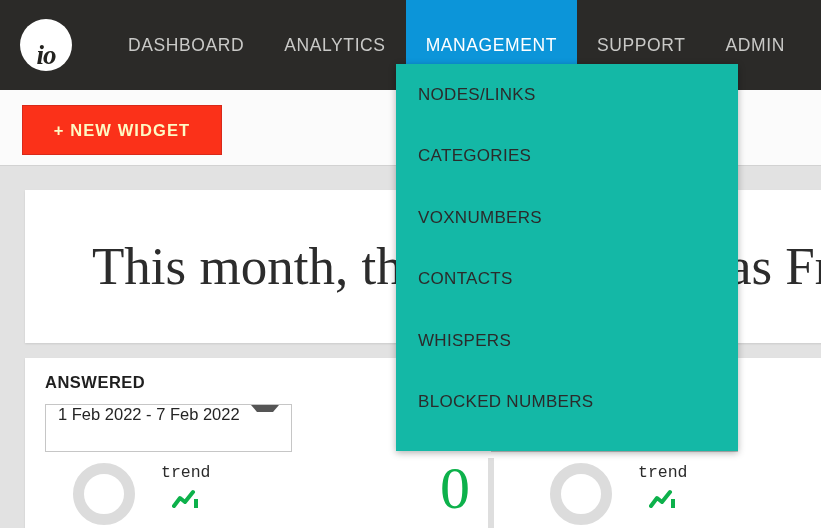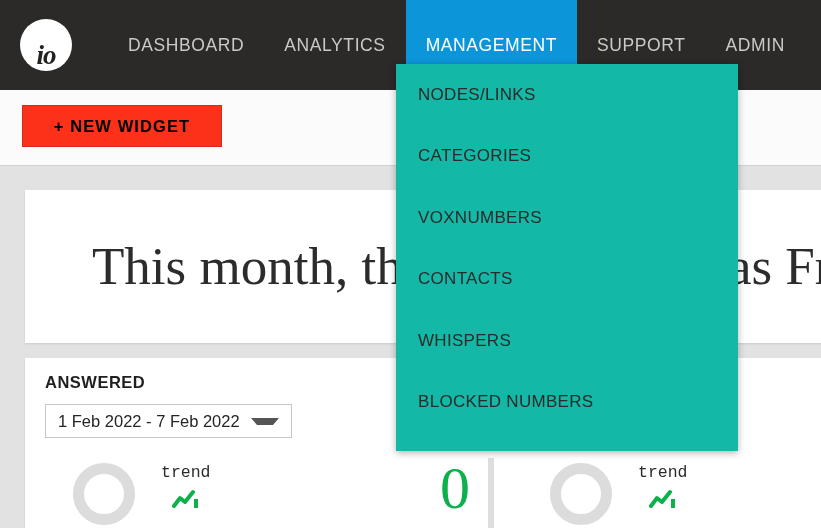--- a/index.html
+++ b/index.html
@@ -69,24 +69,24 @@
     top: 90px; left: 0;
     width: 821px;
     height: 76px;
     background: #fbfbfb;
     border-bottom: 1px solid #d2d2d2;
     z-index: 5;
   }
   .new-widget-btn {
     position: absolute;
     left: 22px; top: 15px;
-    width: 200px; height: 42px;
+    width: 200px; height: 50px;
     background: #fb3119;
     border: 1px solid #d8291a;
-    color: #000000;
+    color: #fef9c3;
     font-size: 16.5px;
     font-weight: bold;
     letter-spacing: 1.1px;
     display: flex;
     align-items: center;
     justify-content: center;
     cursor: pointer;
   }
 
   
@@ -129,25 +129,24 @@
   .stats-head {
     position: absolute;
     left: 20px; top: 15px;
     font-size: 16.5px;
     font-weight: bold;
     color: #1f1f1f;
     letter-spacing: 0.5px;
   }
   .dropdown {
     position: absolute;
-    height: 34px;
+    height: 48px;
     border: 1px solid #c6c6c6;
     background: #ffffff;
     display: flex;
-    align-items: center;
     padding: 0 12px;
     cursor: pointer;
   }
   .dropdown-value {
     font-size: 16.5px;
     color: #252525;
     white-space: nowrap;
   }
   .caret {
     margin-left: auto;

